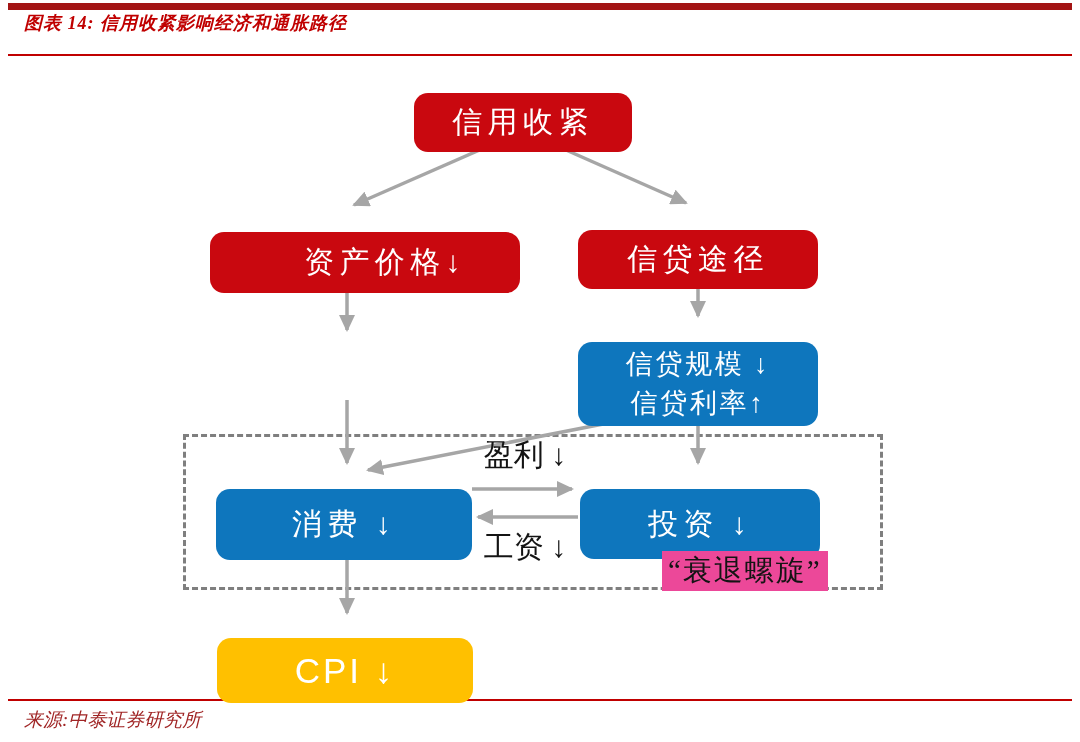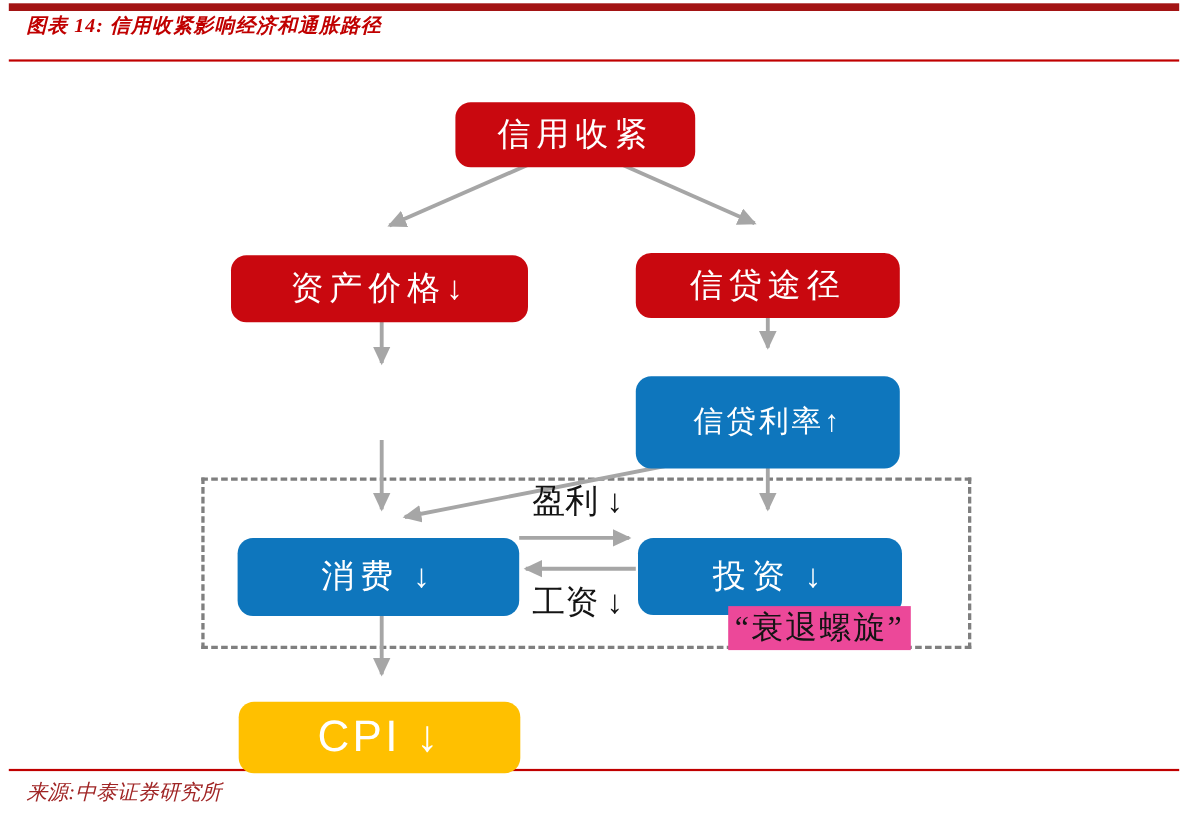--- a/index.html
+++ b/index.html
@@ -17,21 +17,21 @@
 
   
   .node { position:absolute; display:flex; align-items:center; justify-content:center;
           color:#ffffff; font-weight:normal; border-radius:14px; z-index:3; text-align:center;margin-top:20px; }
   .red  { background:#C9080F; }
   .blue { background:#0E76BD; }
   .gold { background:#FFC000; }
   .fs30 { font-size:30px; letter-spacing:0.18em; }
   .fs28 { font-size:28px; letter-spacing:0.08em; }
   .two-line { flex-direction:column; font-size:27px; letter-spacing:0.10em; line-height:1.45; }
-  .cpi-text { font-family:"Liberation Sans", sans-serif; font-size:40px; letter-spacing:3px; }
+  .cpi-text { font-family:"Liberation Sans", sans-serif; font-size:35px; letter-spacing:3px; }
 
   
   .dashed-frame { position:absolute; left:183px; top:434px; width:694px; height:150px;
                   border:3px dashed #7F7F7F; z-index:1; }
 
   
   #arrows { position:absolute; left:0; top:0; z-index:2; }
   .arrow  { stroke:#A6A6A6; stroke-width:3.5; }
 
   
@@ -62,26 +62,27 @@
     <line class="arrow" x1="347" y1="400" x2="347" y2="463" marker-end="url(#ah)"></line>
     <line class="arrow" x1="698" y1="406" x2="698" y2="463" marker-end="url(#ah)"></line>
     <line class="arrow" x1="695" y1="406" x2="368" y2="470" marker-end="url(#ah)"></line>
     <line class="arrow" x1="472" y1="489" x2="572" y2="489" marker-end="url(#ah)"></line>
     <line class="arrow" x1="578" y1="517" x2="478" y2="517" marker-end="url(#ah)"></line>
     <line class="arrow" x1="347" y1="540" x2="347" y2="613" marker-end="url(#ah)"></line>
   </svg>
 
   <div class="node red fs30" style="left:414px; top:73px;  width:218px; height:59px;">信用收紧</div>
 
-  <div class="node red fs30" style="left:210px; top:212px; width:270px; height:61px;">资产价格↓</div>
+  <div class="node red fs30" style="left:210px; top:212px; width:270px; height:61px;padding-left:40px;">资产价格↓</div>
 
   <div class="node red fs30" style="left:578px; top:210px; width:240px; height:59px;">信贷途径</div>
 
 
   <div class="node blue two-line" style="left:578px; top:322px; width:240px; height:84px;">
+    <span>信贷规模 ↓</span>
     <span>信贷利率↑</span>
   </div>
 
   <div class="node blue fs30" style="left:216px; top:469px; width:256px; height:71px;">消费 ↓</div>
 
   <div class="node blue fs30" style="left:580px; top:469px; width:240px; height:70px;">投资 ↓</div>
 
   <div class="node gold cpi-text" style="left:217px; top:618px; width:256px; height:65px;">CPI ↓</div>
 
   <div class="elabel" style="left:455px; top:435px; width:140px;">盈利 ↓</div>

